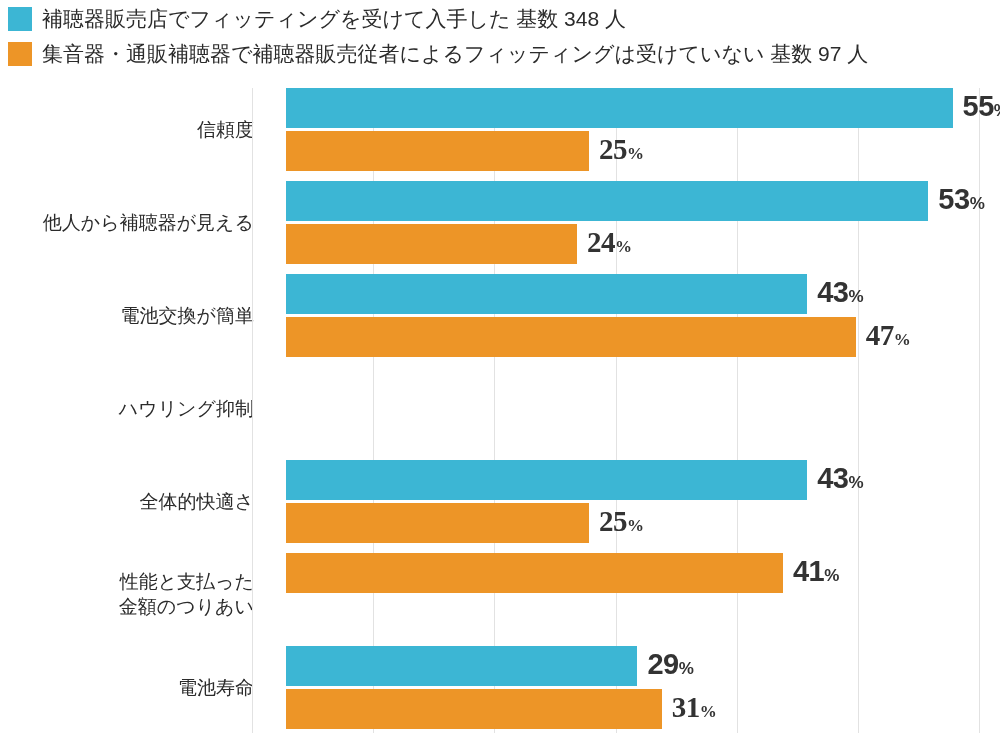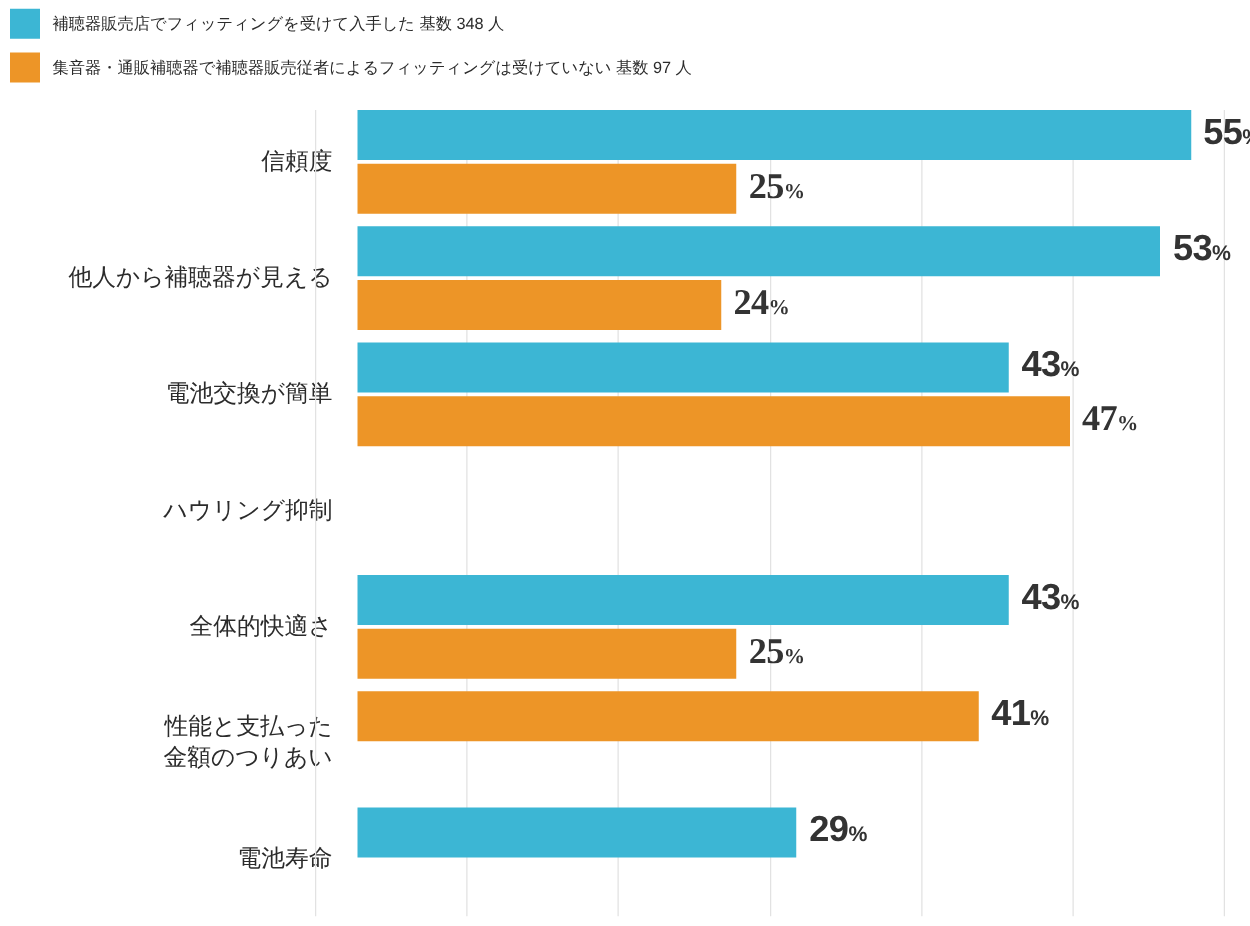--- a/index.html
+++ b/index.html
@@ -32,21 +32,21 @@
     margin-bottom: 5px;
   }
   .legend-swatch {
     width: 24px;
     height: 24px;
     margin-left: 8px;
     margin-right: 10px;
     flex: 0 0 auto;
   }
   .legend-label {
-    font-size: 13px;
+    font-size: 21px;
     line-height: 24px;
     color: #2b2b2b;
     white-space: nowrap;
     letter-spacing: 0px;
   }
 
   
   .chart {
     position: absolute;
     left: 0;
@@ -111,21 +111,21 @@
   }
   .value .pct {
     font-size: 17px;
     font-weight: bold;
     letter-spacing: 0;
   }
 
   
   .cats {
     position: absolute;
-    left: 12px;
+    left: 0;
     top: 0;
     width: 242px;
     padding-left: 12px;
   }
   .cat {
     height: 82px;
     margin-bottom: 11px;
     display: flex;
     align-items: center;
     justify-content: flex-end;
@@ -236,16 +236,20 @@
         <div class="barline">
           <span class="bar s2" style="width: 496.92px; background: rgb(237, 149, 39);"></span>
           <span class="value">41<span class="pct">%</span></span>
         </div>
       </div>
       <div class="group">
         <div class="barline">
           <span class="bar s1" style="width: 351.48px; background: rgb(60, 182, 212);"></span>
           <span class="value">29<span class="pct">%</span></span>
         </div>
+        <div class="barline">
+          <span class="bar s2" style="width: 375.72px; background: rgb(237, 149, 39);"></span>
+          <span class="value">31<span class="pct">%</span></span>
+        </div>
       </div>
     </div>
   </div>
 </div>
 
 </body></html>

